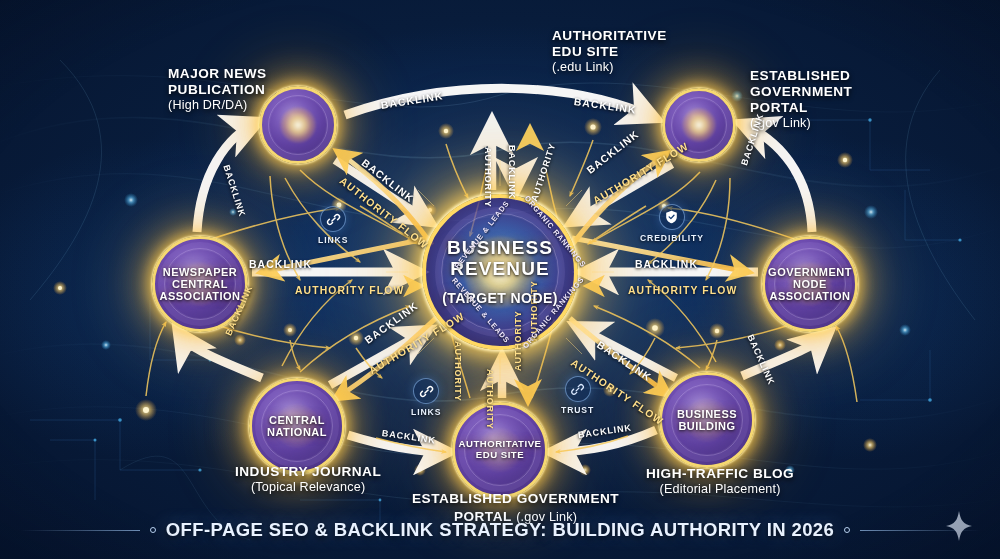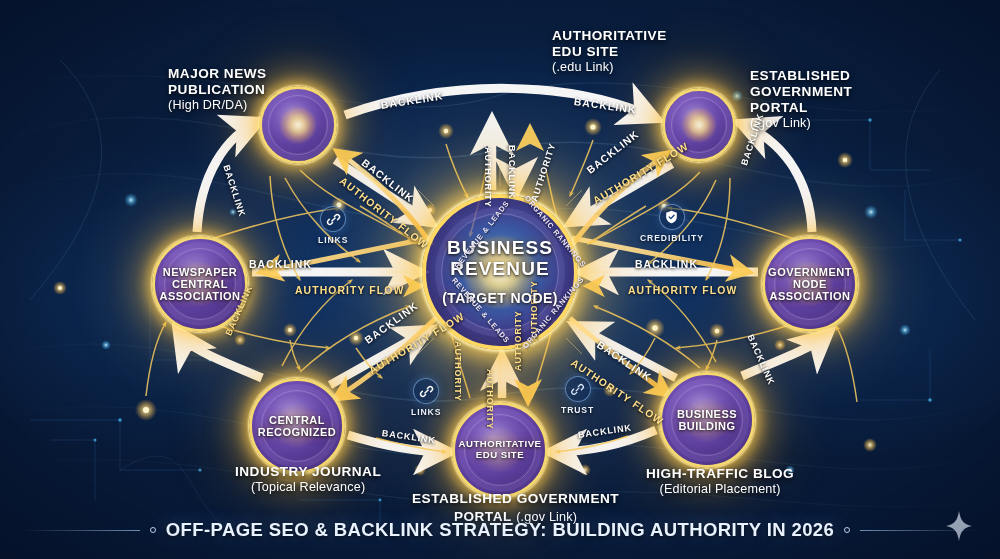--- a/index.html
+++ b/index.html
@@ -374,21 +374,21 @@
       <div>ASSOCIATION</div>
     </div>
   </div>
 
   <div class="node" id="node-natnews">
     <div class="disc"></div>
     <div class="glowcore" style="opacity:.3"></div>
     <div class="rings"></div>
     <div class="lbl">
       <div>CENTRAL</div>
-      <div>RECOGNIZED</div>
+      <div>NATIONAL</div>
     </div>
   </div>
 
   <div class="node" id="node-edu-b">
     <div class="disc"></div>
     <div class="glowcore" style="opacity:.3"></div>
     <div class="rings"></div>
     <div class="lbl">
       <div>AUTHORITATIVE</div>
       <div>EDU SITE</div>

